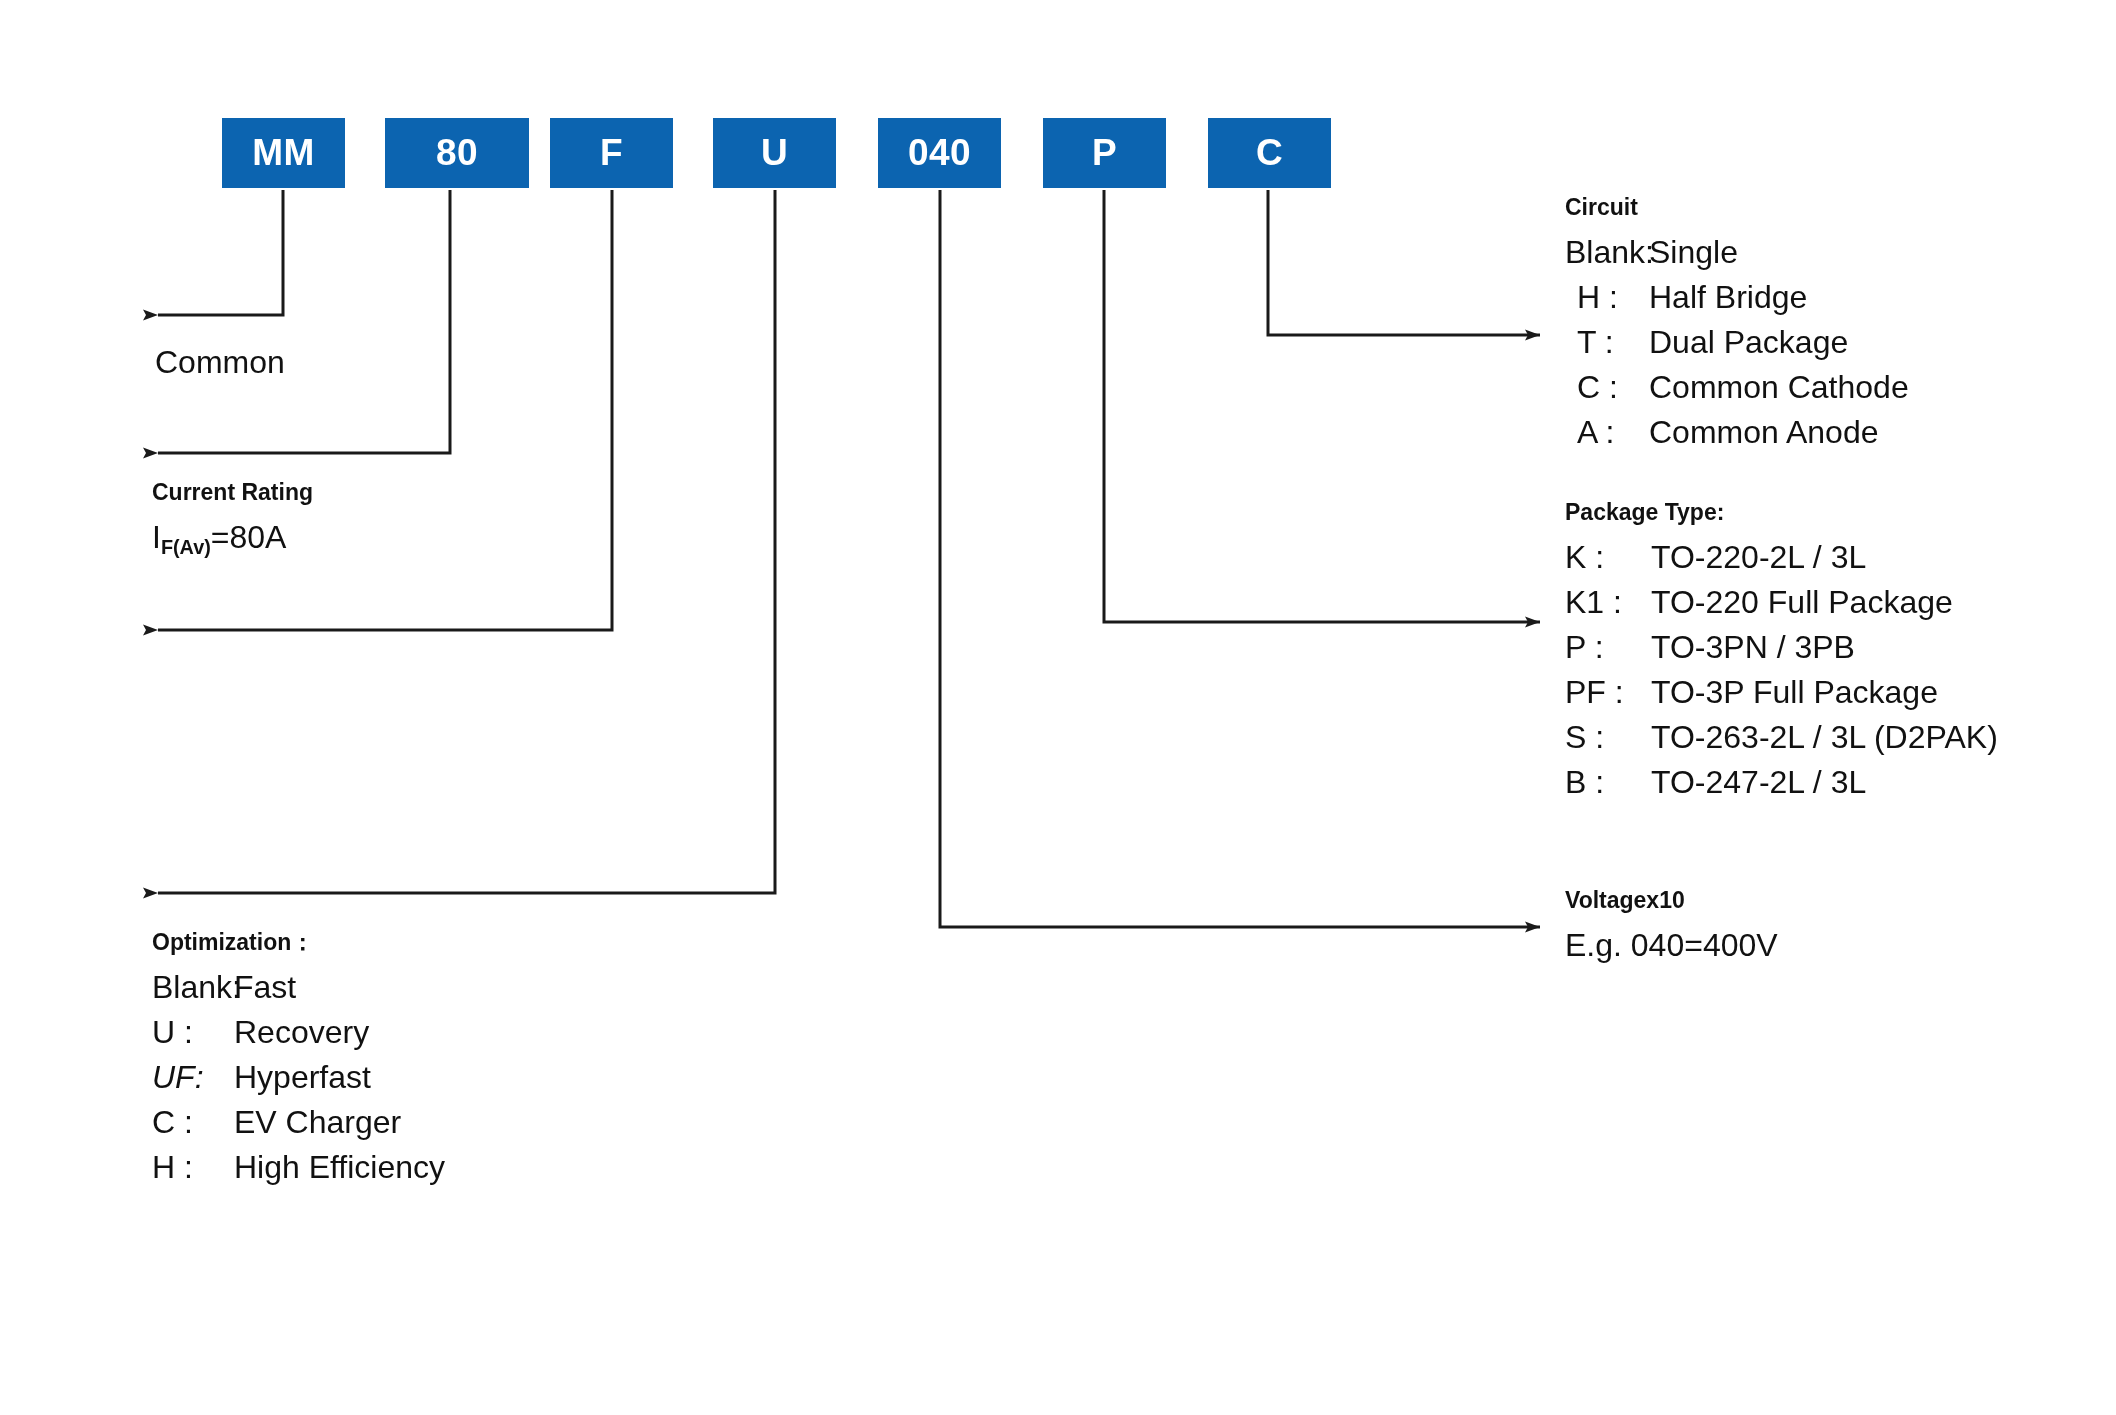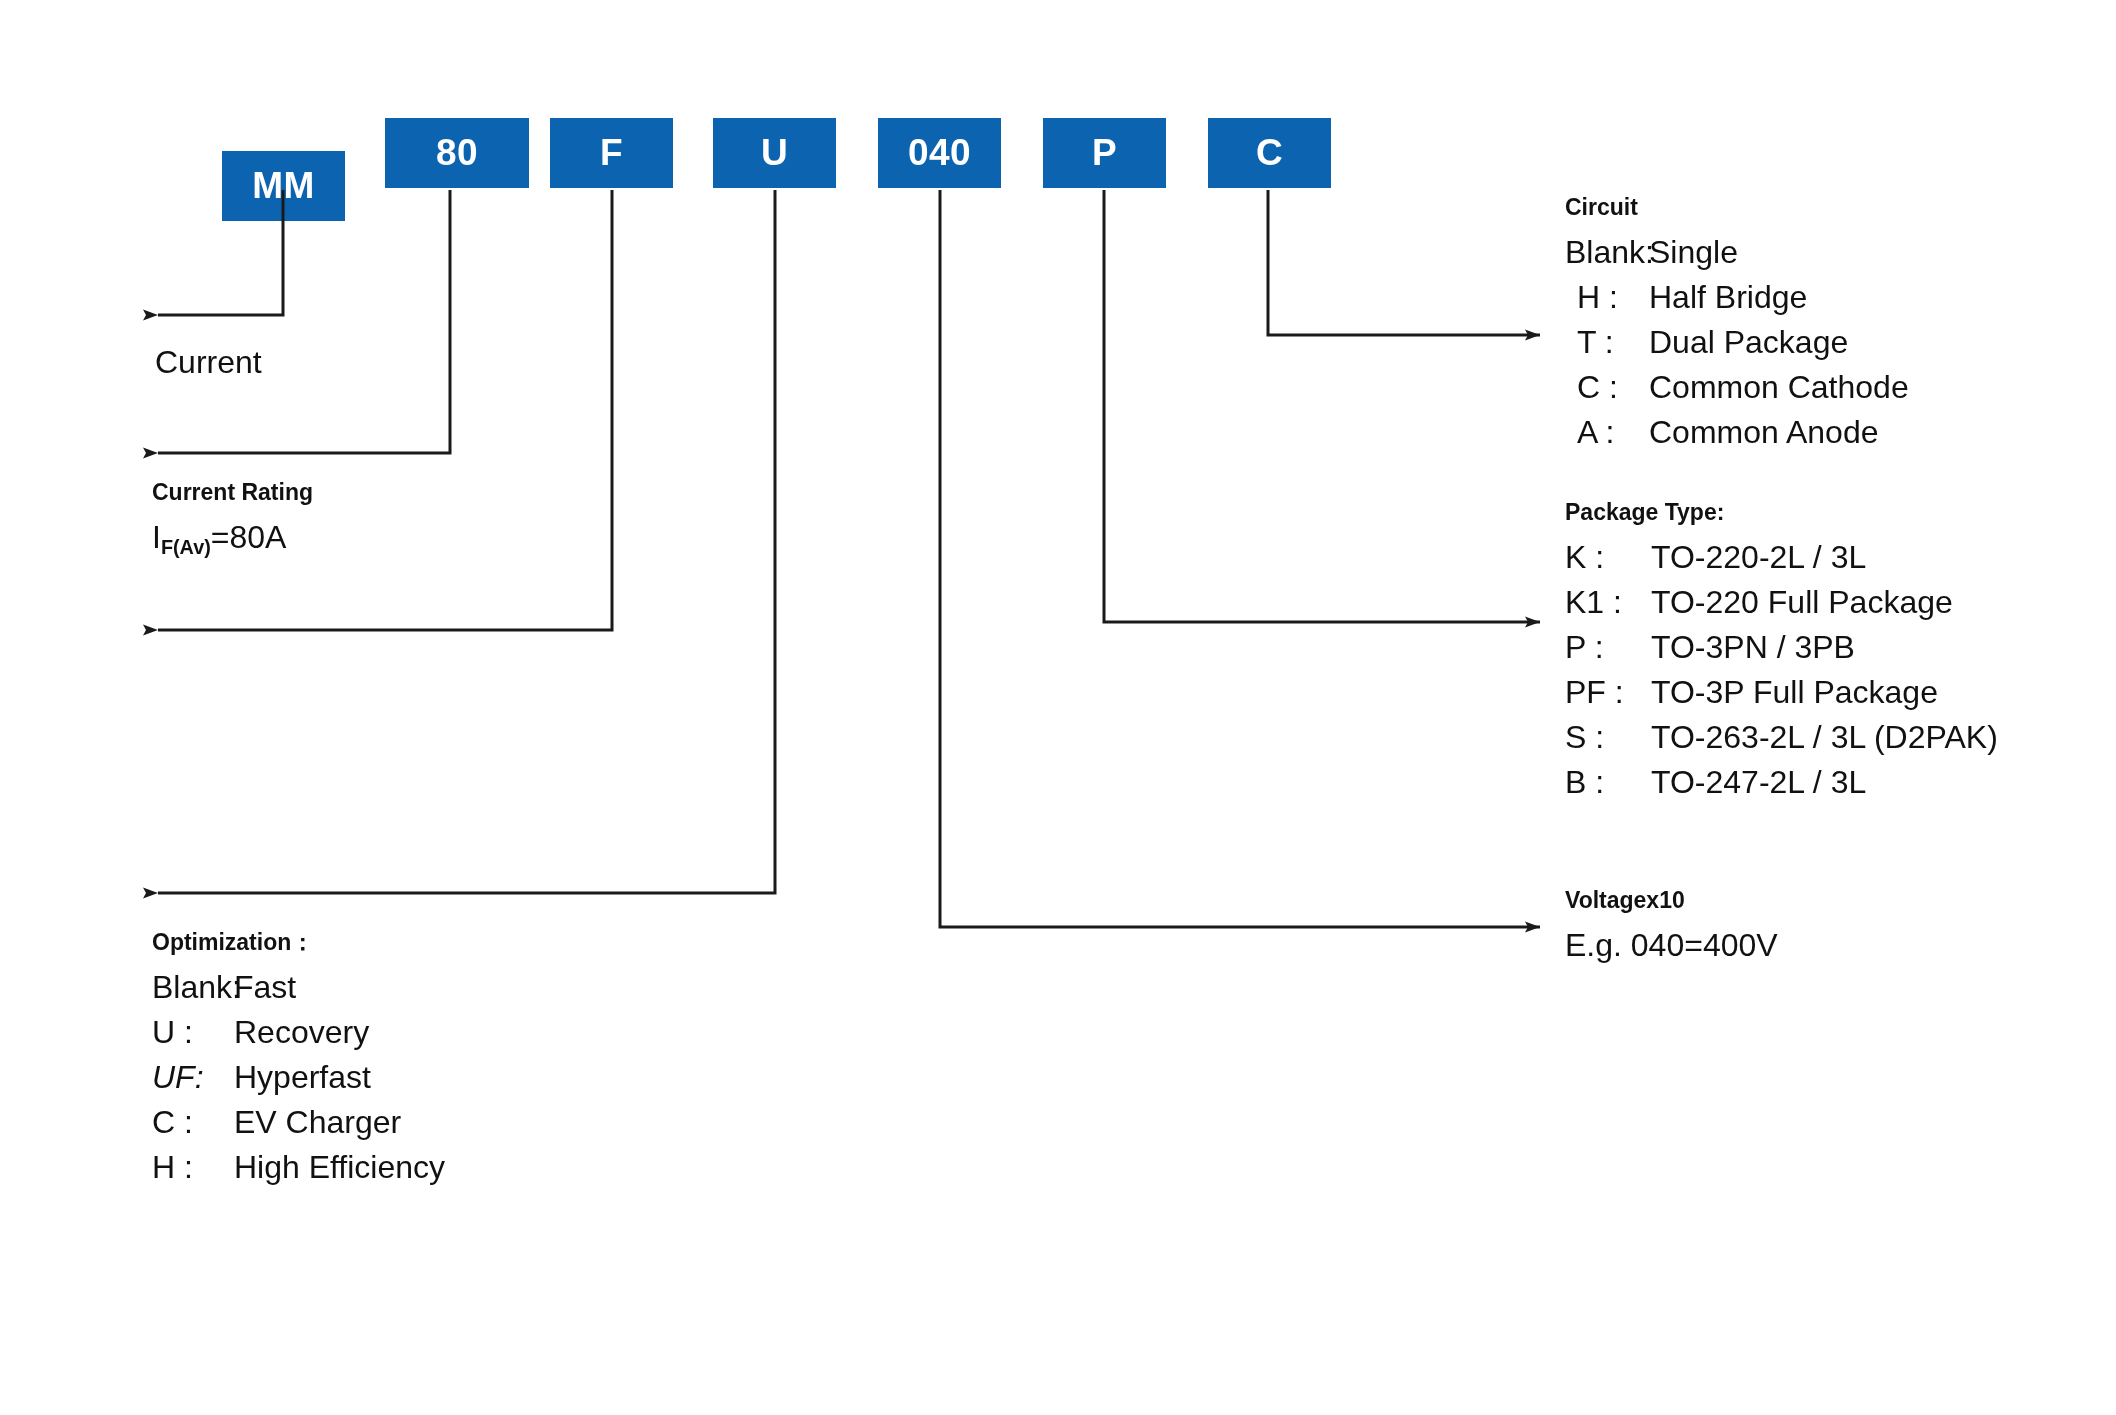--- a/index.html
+++ b/index.html
@@ -73,21 +73,21 @@
     position: relative;
     top: 0.30em;
     font-weight: bold;
   }
 </style>
 </head>
 <body>
 
 <div id="canvas">
 
-  <div class="code-block" style="left: 222px; width: 123px; margin-top: 33px; --blk: #0c64b0;">
+  <div class="code-block" style="left: 222px; width: 123px; --blk: #0c64b0;">
     <span>MM</span>
   </div>
   <div class="code-block" style="left: 385px; width: 144px; --blk: #0c64b0;">
     <span>80</span>
   </div>
   <div class="code-block" style="left: 550px; width: 123px; --blk: #0c64b0;">
     <span>F</span>
   </div>
   <div class="code-block" style="left: 713px; width: 123px; --blk: #0c64b0;">
     <span>U</span>
@@ -124,21 +124,21 @@
 
       <path d="M940,190 L940,927 L1540,927" marker-end="url(#arrR)"></path>
 
       <path d="M1104,190 L1104,622 L1540,622" marker-end="url(#arrR)"></path>
 
       <path d="M1268,190 L1268,335 L1540,335" marker-end="url(#arrR)"></path>
     </g>
   </svg>
 
   <div class="plain" style="left:155px; top:340px;">
-    <span>Current</span>
+    <span>Common</span>
   </div>
 
   <div class="sect" style="left:152px; top:470px;">
     <div class="hd">Current Rating</div>
     <div class="ln">
       <span>I</span><sub>F(Av)</sub><span>=80A</span>
     </div>
   </div>
 
 

